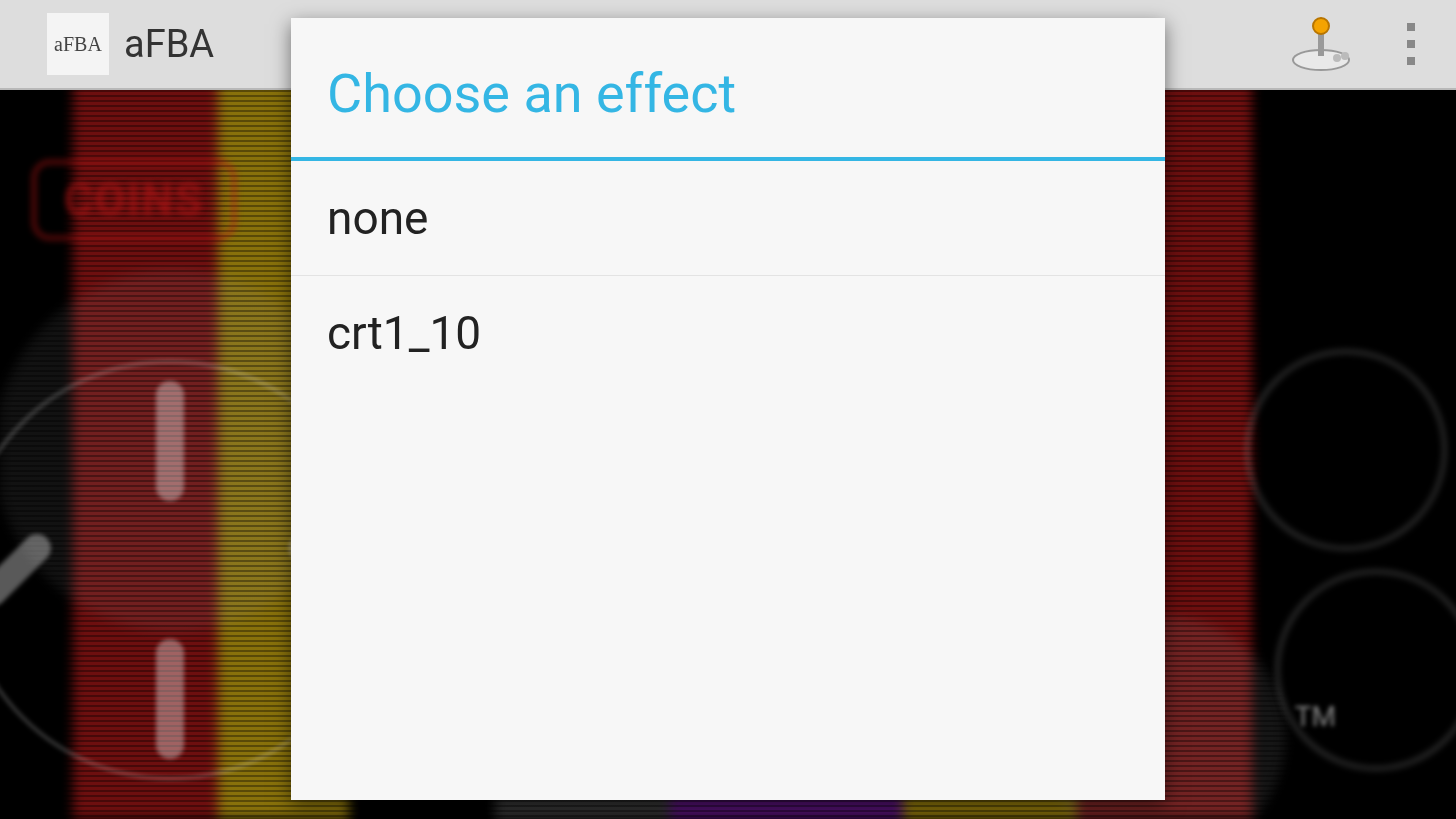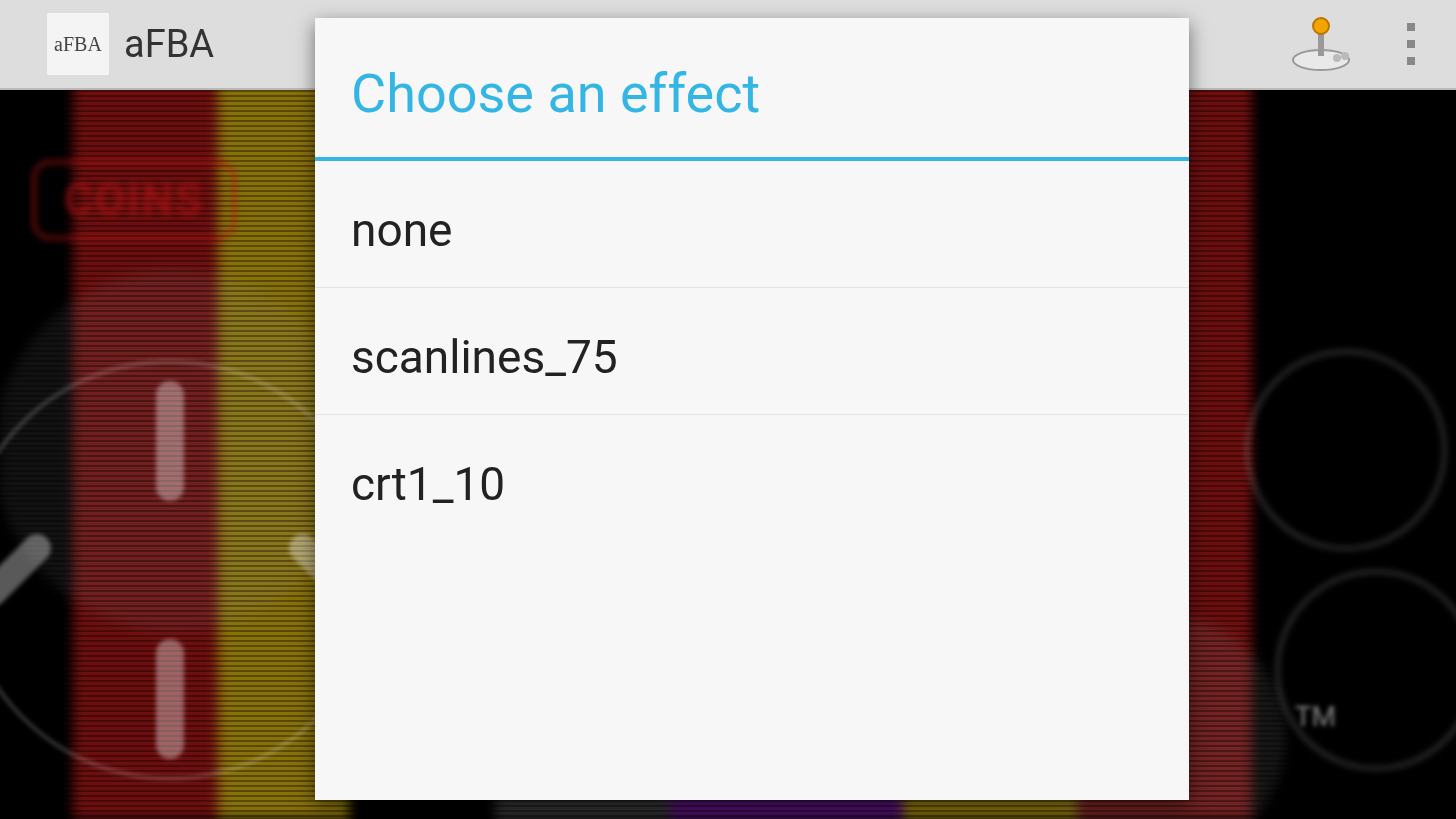--- a/index.html
+++ b/index.html
@@ -80,34 +80,33 @@
 
   
   .dialog {
     position: absolute;
     top: 18px; left: 50%; transform: translateX(-50%);
     width: 874px; height: 782px;
     background: #f7f7f7;
     box-shadow: 0 6px 18px rgba(0,0,0,0.5);
     z-index: 20;
     overflow: hidden;
-    margin-left: 24px;
   }
   .dialog-title {
     padding: 44px 36px 32px 36px;
     font-size: 54px;
     font-weight: 400;
     color: #34b6e4;
   }
   .dialog-divider {
     height: 4px; background: #34b6e4; margin: 0;
   }
   .option-list { }
   .option-item {
-    padding: 42px 36px 30px 36px;
+    padding: 30px 36px 30px 36px;
     border-bottom: 1px solid #e3e3e3;
     font-size: 46px;
     color: #222;
     cursor: pointer;
   }
   .option-item:last-child { border-bottom: none; }
 
   
   .dpad-circle {
     position: absolute; left: -40px; top: 360px;
@@ -171,16 +170,15 @@
   <div class="ac ac1"></div>
   <div class="ac ac2"></div>
 </div>
 <div class="tm">TM</div>
 
 <div class="dialog">
   <div class="dialog-title">Choose an effect</div>
   <div class="dialog-divider"></div>
   <div class="option-list">
     <div class="option-item">none</div>
-    <div class="option-item">scanlines_75</div>
     <div class="option-item">crt1_10</div>
   </div>
 </div>
 
 </body></html>

